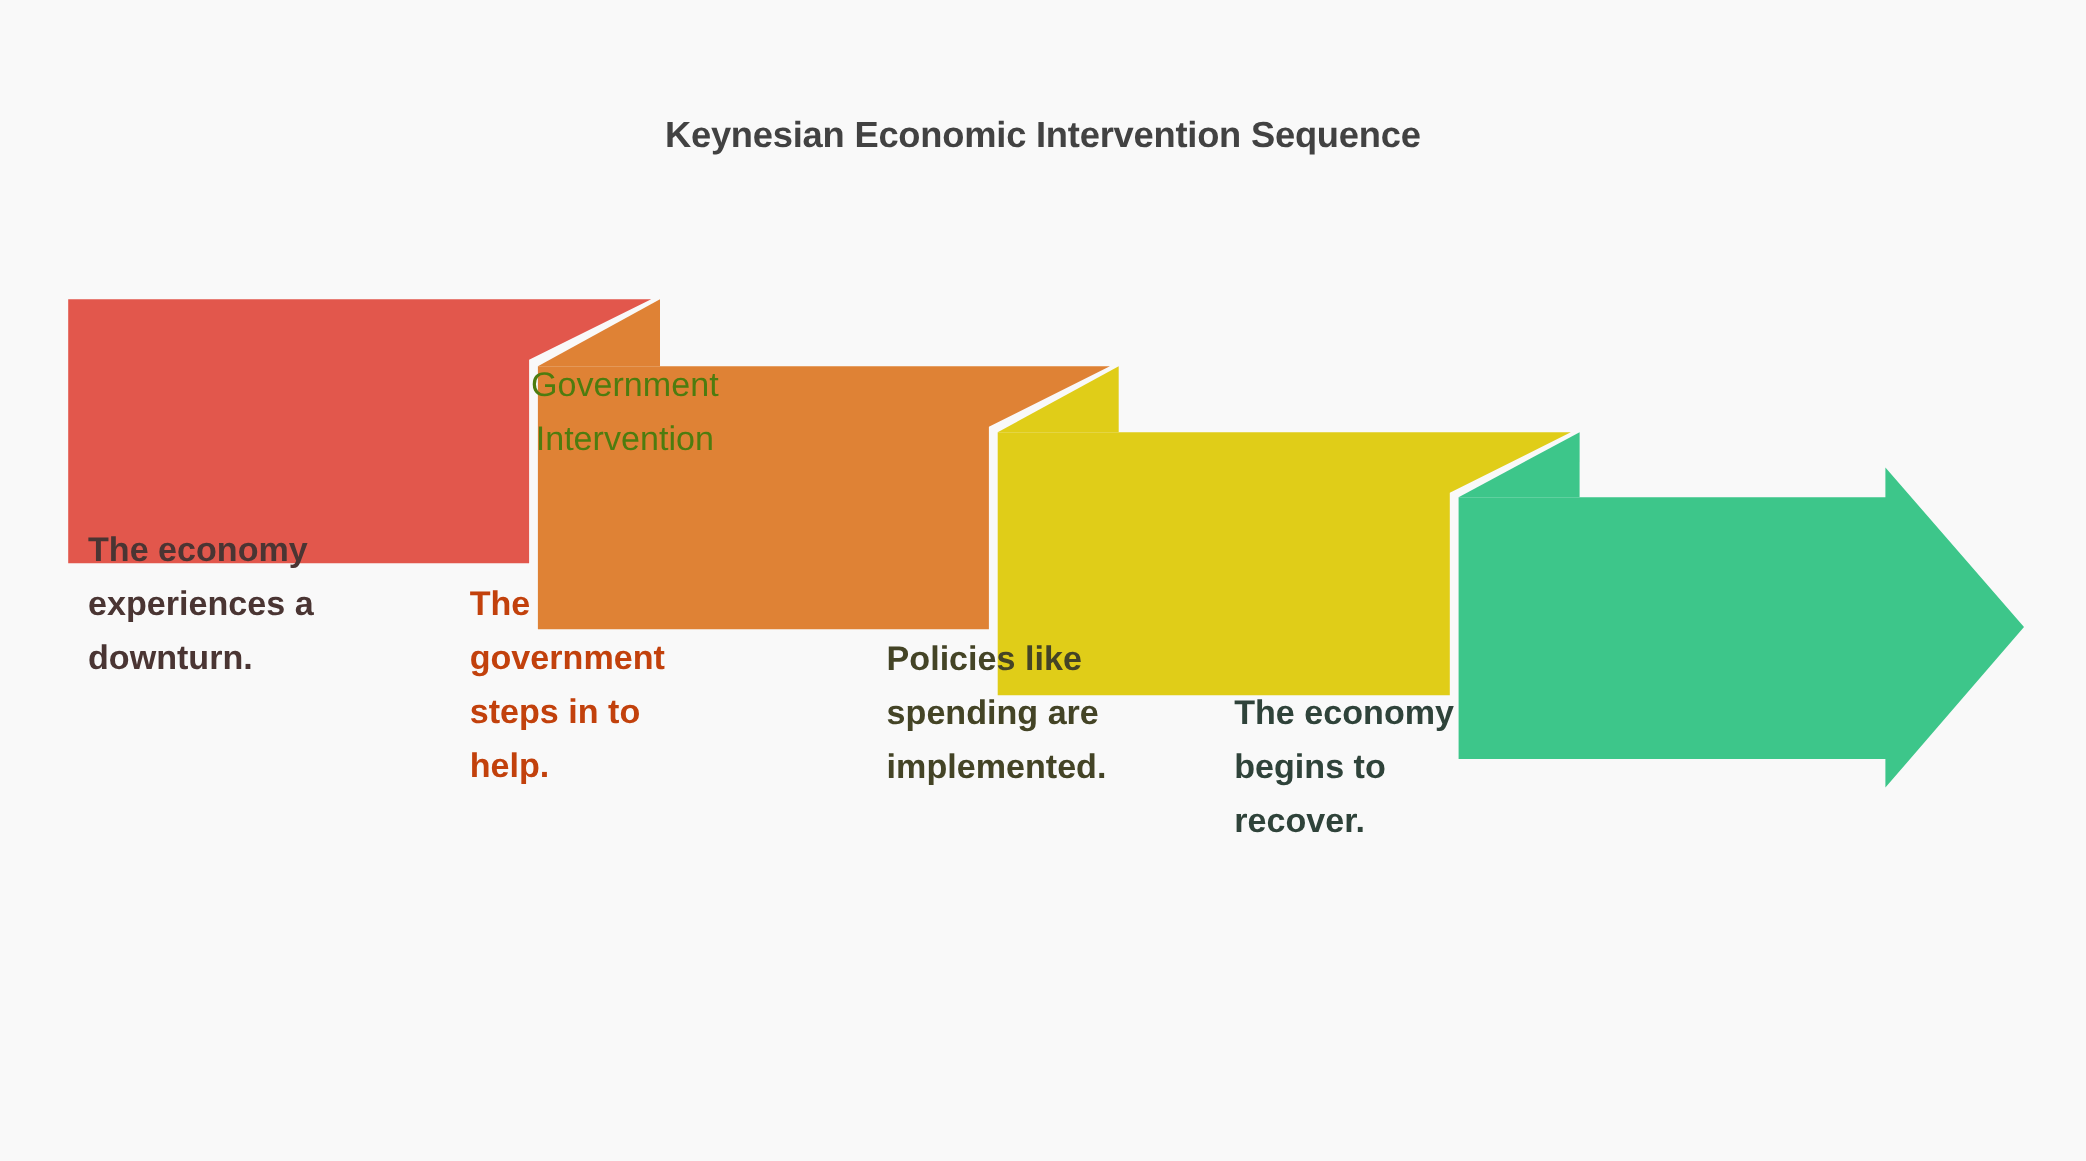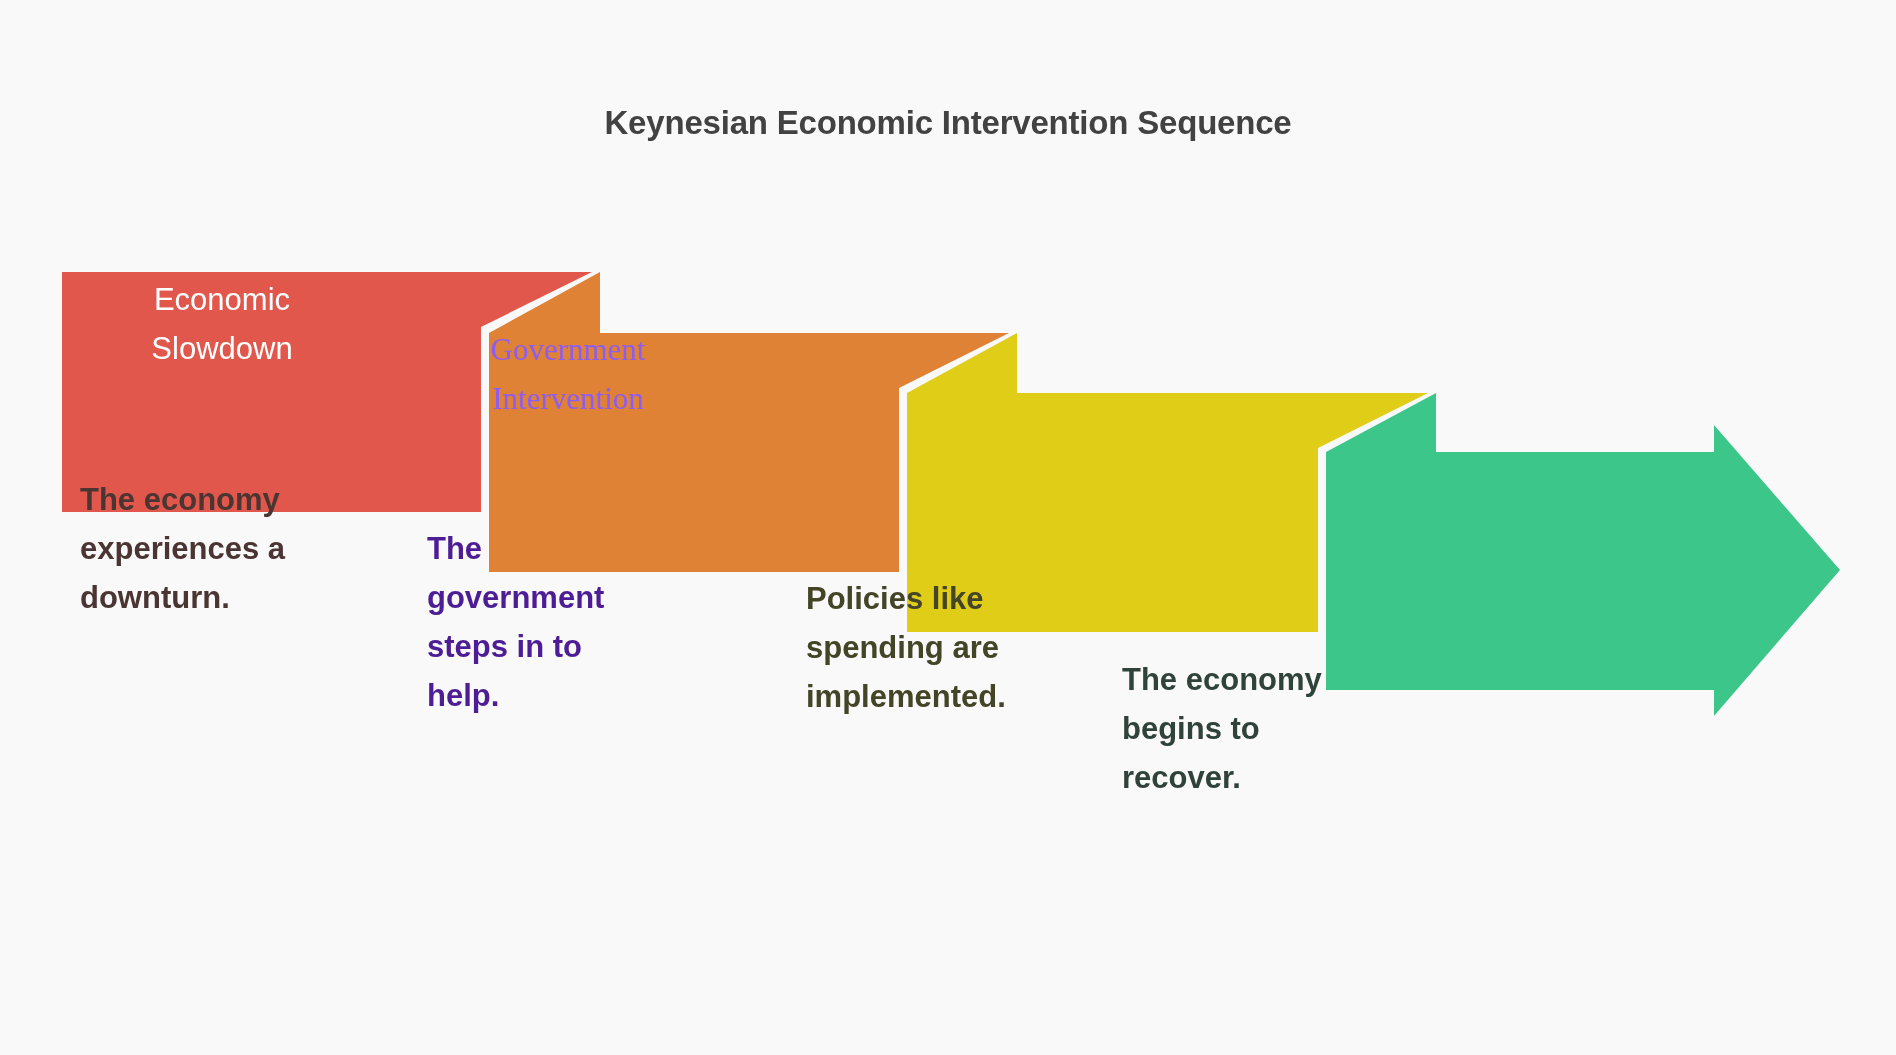--- a/index.html
+++ b/index.html
@@ -70,21 +70,21 @@
   
   #stage-2-label { left: 406px; top: 325px; width: 324px; }
   #stage-2-desc  { left: 427px; top: 524px; width: 235px; color: #45392b; }
 
   
   #stage-3-label { left: 751px; top: 374px; width: 328px; }
   #stage-3-desc  { left: 806px; top: 574px; width: 265px; color: #444426; }
 
   
   #stage-4-label { left: 1100px; top: 424px; width: 328px; }
-  #stage-4-desc  { left: 1122px; top: 655px; width: 265px; color: #2f433a; }
+  #stage-4-desc  { left: 1122px; top: 623px; width: 265px; color: #2f433a; }
 </style>
 </head>
 <body>
 
 <div id="canvas" style="background: rgb(249, 249, 249);">
 
   <div id="diagram-title" style="color: rgb(66, 66, 66);">Keynesian Economic Intervention Sequence</div>
 
   <svg class="stage-svg" viewBox="0 0 1896 1055">
 
@@ -94,25 +94,23 @@
 
     <polygon points="1017,333 1017,393 907,393" fill="#e0cd18"></polygon>
     <polygon points="489,333 1009,333 899,388 899,572 489,572" fill="#df8235"></polygon>
 
     <polygon points="1436,393 1436,452 1326,452" fill="#3dc68a"></polygon>
     <polygon points="907,393 1428,393 1318,448 1318,632 907,632" fill="#e0cd18"></polygon>
 
     <polygon points="1326,452 1714,452 1714,425 1840,570 1714,716 1714,690 1326,690" fill="#3dc68a"></polygon>
   </svg>
 
-  <div class="stage-label" id="stage-1-label" style="color: rgb(255, 255, 255);">Economic
-Slowdown</div>
   <div class="stage-desc" id="stage-1-desc" style="color: rgb(74, 53, 51);">The economy experiences a downturn.</div>
 
-  <div class="stage-label" id="stage-2-label" style="color: #8b5cf6; font-family: Liberation Serif, serif;">Government
+  <div class="stage-label" id="stage-2-label" style="color: #4d7c0f;">Government
 Intervention</div>
-  <div class="stage-desc" id="stage-2-desc" style="color: #4c1d95;">The government steps in to help.</div>
+  <div class="stage-desc" id="stage-2-desc" style="color: #c2410c;">The government steps in to help.</div>
 
   <div class="stage-desc" id="stage-3-desc" style="color: rgb(68, 68, 38);">Policies like spending are implemented.</div>
 
   <div class="stage-desc" id="stage-4-desc" style="color: rgb(47, 67, 58);">The economy begins to recover.</div>
 
 </div>
 
 </body></html>

